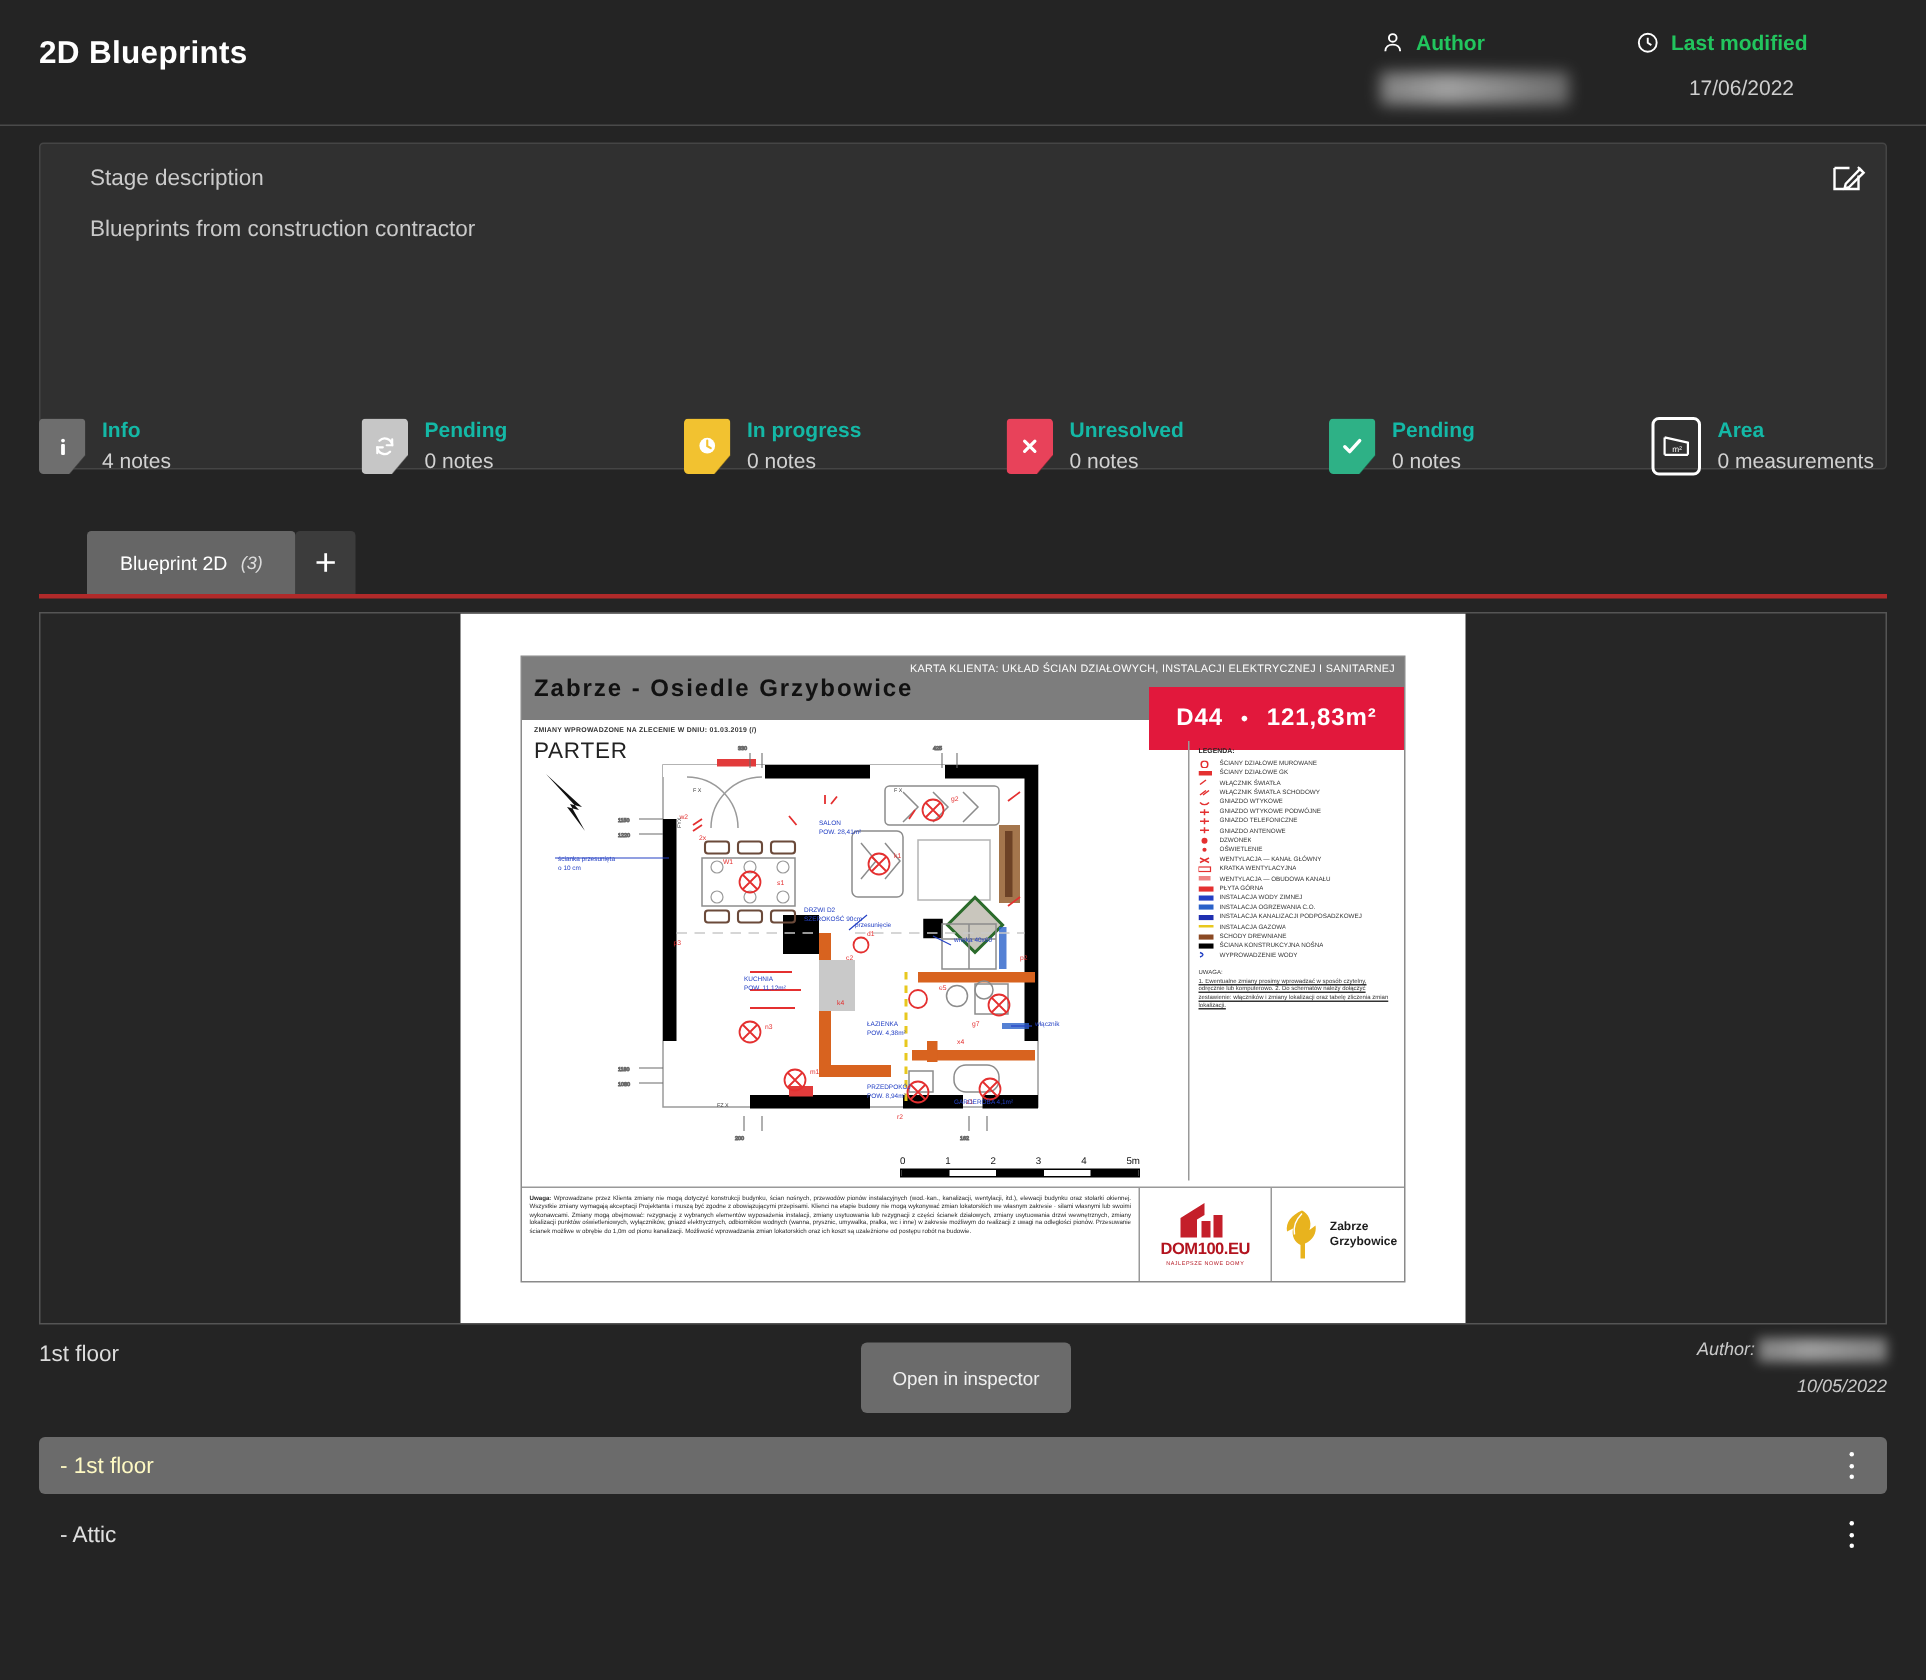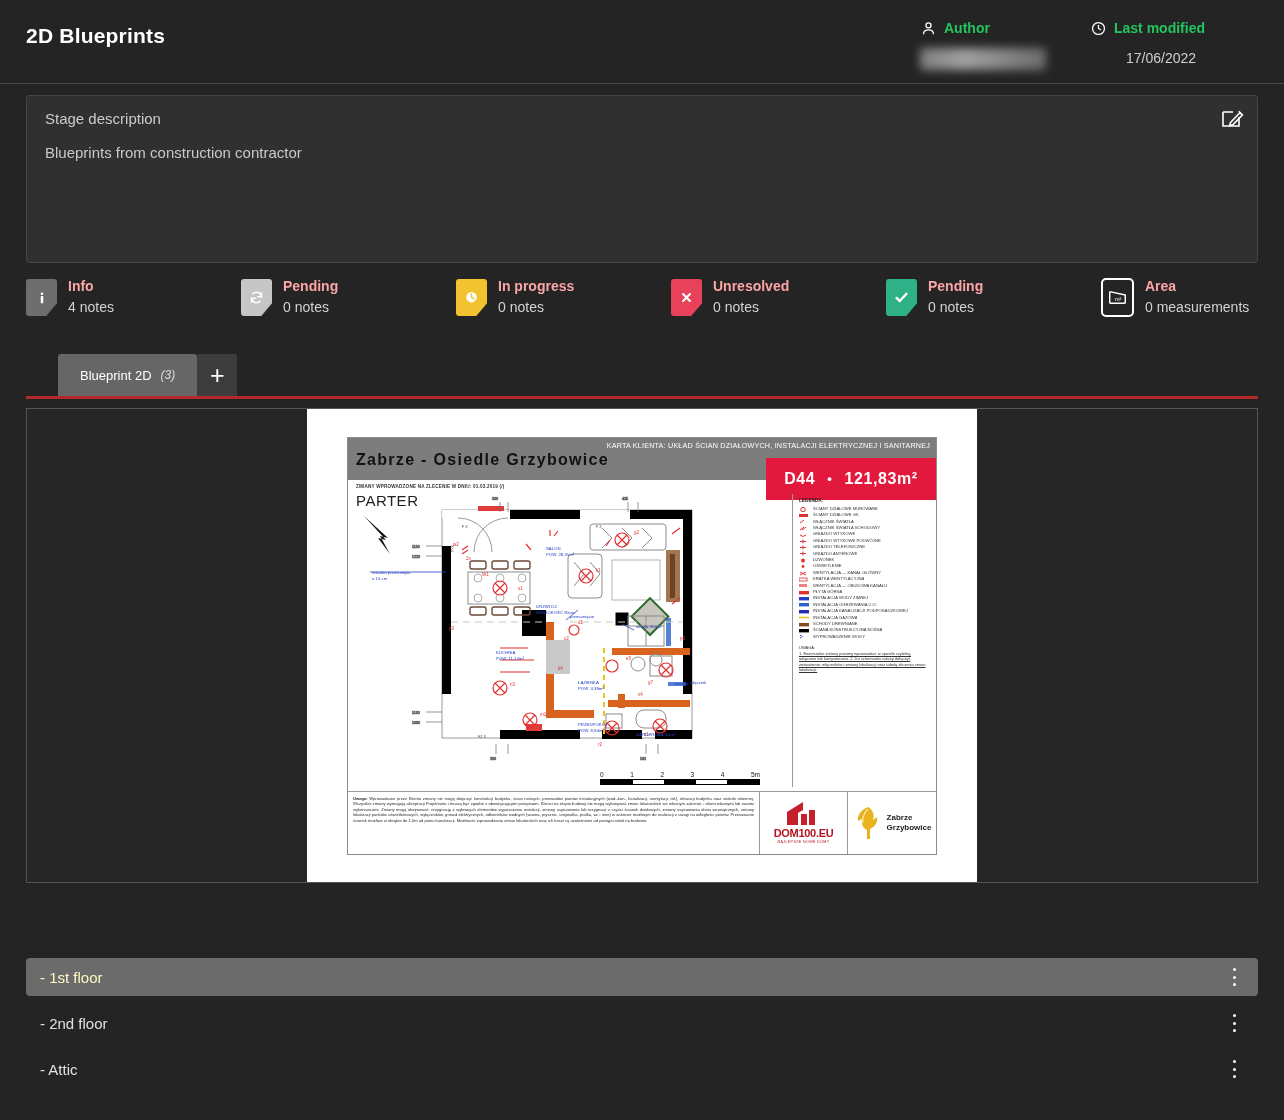--- a/index.html
+++ b/index.html
@@ -38,23 +38,23 @@
     display: inline-block; margin-top: 10px;
     width: 126px; height: 22px;
     background: linear-gradient(90deg,#8d8d8d,#b7b7b7 35%,#9a9a9a 65%,#777);
     filter: blur(5px); opacity: .85; border-radius: 2px;
   }
   .ico { display: inline-flex; align-items: center; justify-content: center; }
 
   
   .desc-box {
     position: absolute; left: 26px; top: 95px;
-    width: 1232px; height: 168px;
+    width: 1232px; height: 218px;
     background: #303030; border: 1px solid #454545; border-radius: 3px;
-    padding: 14px 18px;
+    padding: 14px 33px;
   }
   .desc-label { font-size: 15px; color: #cbcbcb; }
   .desc-text { font-size: 15px; color: #c9c9c9; margin-top: 17px; }
   .edit-btn {
     position: absolute; right: 12px; top: 10px;
     width: 26px; height: 26px; cursor: pointer;
   }
 
   
   .counters {
@@ -73,21 +73,21 @@
   .note-badge .fold {
     position: absolute; right: 0; bottom: 0; width: 11px; height: 13px;
     background: rgba(0,0,0,.40);
     -webkit-clip-path: polygon(100% 0, 100% 100%, 0 100%);
     clip-path: polygon(100% 0, 100% 100%, 0 100%);
   }
   .badge-area {
     width: 33px; height: 39px; border: 2px solid #ffffff; border-radius: 5px;
     display: flex; align-items: center; justify-content: center; flex: 0 0 auto;
   }
-  .counter-txt .c-title { font-size: 14px; font-weight: bold; color: #fca5a5; line-height: 17px; }
+  .counter-txt .c-title { font-size: 14px; font-weight: bold; color: #14b8a6; line-height: 17px; }
   .counter-txt .c-sub { font-size: 14px; color: #d2d2d2; line-height: 19px; margin-top: 3px; }
 
   
   .tabs {
     position: absolute; left: 26px; top: 354px; width: 1232px; height: 42px;
     display: flex; align-items: stretch;
   }
   .tab {
     background: #666666; color: #ffffff; font-size: 13px;
     display: flex; align-items: center; justify-content: center; gap: 9px;
@@ -749,40 +749,44 @@
               <div class="logo-txt-2">Zabrze</div>
               <div class="logo-txt-2">Grzybowice</div>
             </div>
           </div>
         </div>
 
       </div>
     </div>
   </div>
 
+  <div class="under">
+    <div class="floor-label">1st floor</div>
+    <button class="inspector-btn">
+      <span>Open in inspector</span>
+    </button>
+    <div class="author-blk">
+      <div class="author-line">
+        <span>Author:</span><span class="author-blur"></span>
+      </div>
+      <div class="author-date">10/05/2022</div>
+    </div>
+  </div>
 
   <div class="floor-list">
 
     <div class="floor-item selected">
       <span>- 1st floor</span>
       <span class="kebab">
           <i></i>
           <i></i>
           <i></i>
         </span>
     </div>
 
-    <div class="floor-item">
-      <span>- 2nd floor</span>
-      <span class="kebab">
-          <i></i>
-          <i></i>
-          <i></i>
-        </span>
-    </div>
 
     <div class="floor-item">
       <span>- Attic</span>
       <span class="kebab">
           <i></i>
           <i></i>
           <i></i>
         </span>
     </div>
 

